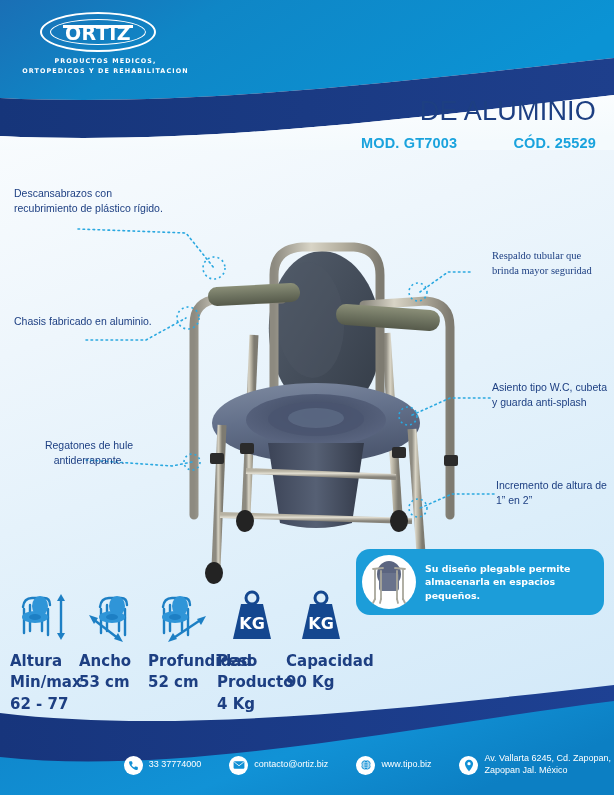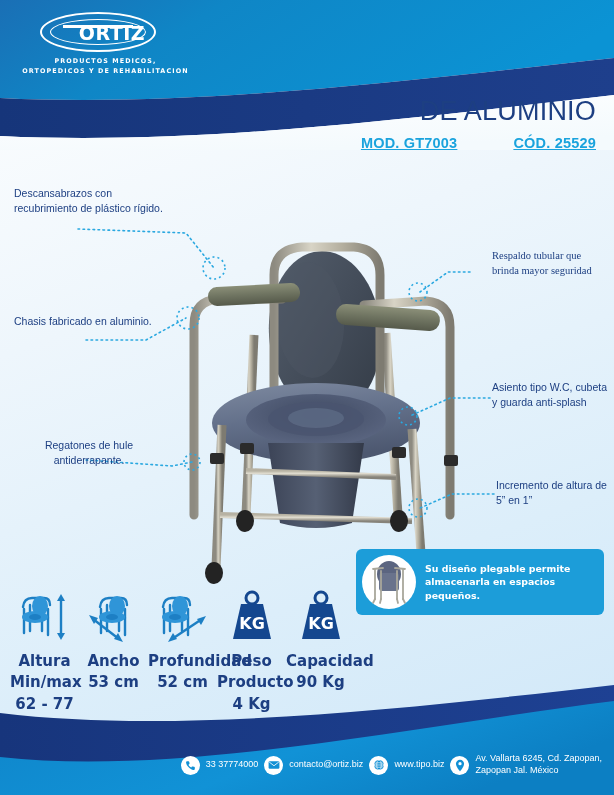--- a/index.html
+++ b/index.html
@@ -20,21 +20,21 @@
   .header-svg { position: absolute; left: 0; top: 0; }
 
   .logo-block { position: absolute; left: 18px; top: 12px; width: 190px; }
   .logo-ellipse {
     position: relative; width: 116px; height: 40px; margin-left: 22px;
     border: 2.5px solid #ffffff; border-radius: 50%;
     display: flex; align-items: center; justify-content: center;
   }
   .logo-inner {
     width: 96px; height: 26px; border: 1.5px solid #ffffff; border-radius: 50%;
-    display: flex; align-items: center; justify-content: flex-end;
+    display: flex; align-items: center; justify-content: center;
     position: relative;
   }
   .logo-word {
     color: #ffffff; font-weight: bold; font-size: 19px; letter-spacing: 0.5px;
     font-family: "DejaVu Sans", sans-serif; line-height: 1; padding-top: 2px;
   }
   .logo-bar {
     position: absolute; left: 12px; right: 12px; top: 5px; height: 3px;
     background: #ffffff;
   }
@@ -45,21 +45,21 @@
   }
 
   
   .title-block { position: absolute; right: 18px; top: 96px; text-align: right; width: 330px; }
   .title-line {
     color: #1d3f82; font-size: 27px; line-height: 1.18; letter-spacing: 0.2px;
     font-family: "Liberation Sans", sans-serif; font-weight: normal;
   }
   .subtitle-row {
     margin-top: 7px; display: flex; justify-content: flex-end; gap: 56px;
-    color: #1aa3dd; font-size: 14.5px; font-weight: bold; letter-spacing: 0.2px; text-decoration: underline;
+    color: #1aa3dd; font-size: 14.5px; font-weight: bold; letter-spacing: 0.2px;
   }
 
   
   .photo { position: absolute; left: 150px; top: 215px; width: 330px; height: 390px; }
 
   
   .callout {
     position: absolute; color: #1d3f82; font-size: 10.5px; line-height: 1.42;
     font-family: "Liberation Sans", sans-serif;
   }
@@ -68,50 +68,50 @@
   .c-reg   { left: 14px;  top: 438px; width: 150px; text-align: center; }
   .c-resp  { left: 492px; top: 249px; width: 116px; font-family: Liberation Serif, serif; }
   .c-asie  { left: 492px; top: 380px; width: 116px; }
   .c-incr  { left: 496px; top: 478px; width: 112px; }
 
   .leaders { position: absolute; left: 0; top: 0; width: 614px; height: 795px; pointer-events: none; }
 
   
   .info-box {
     position: absolute; left: 356px; top: 549px; width: 248px; height: 66px;
-    background: #1c9dd9; border-radius: 6px;
+    background: #1c9dd9; border-radius: 14px;
     display: flex; align-items: center; padding-left: 6px;
   }
   .info-thumb {
     width: 54px; height: 54px; border-radius: 50%; background: #ffffff;
     flex: 0 0 54px; position: relative; overflow: hidden;
   }
   .info-text {
     color: #ffffff; font-size: 9.4px; line-height: 1.45; font-weight: bold;
     margin-left: 9px; font-family: "DejaVu Sans", sans-serif;
   }
 
   
   .specs {
     position: absolute; left: 10px; top: 583px; width: 345px;
     display: flex; align-items: flex-start;
   }
-  .spec { width: 69px; text-align: center; }
+  .spec { width: 69px; text-align: left; }
   .spec-ico { height: 62px; display: flex; align-items: flex-end; justify-content: center; }
   .spec-label {
     margin-top: 6px; color: #1d3f82; font-size: 15px; font-weight: bold;
     line-height: 1.42; font-family: "DejaVu Sans", sans-serif;
   }
 
   
   .footer-wrap { position: absolute; left: 0; bottom: 0; width: 614px; height: 110px; }
   .footer-items {
     position: absolute; left: 0; bottom: 13px; width: 614px; height: 34px;
     display: flex; align-items: center; justify-content: flex-end;
-    padding-right: 12px; gap: 6px;
+    padding-right: 3px; gap: 28px;
   }
   .f-item { display: flex; align-items: center; gap: 6px; }
   .f-ico {
     width: 19px; height: 19px; border-radius: 50%; background: #ffffff;
     display: flex; align-items: center; justify-content: center; flex: 0 0 19px;
   }
   .f-text {
     color: #ffffff; font-size: 9px; line-height: 1.3;
     font-family: "Liberation Sans", sans-serif;
   }
@@ -260,21 +260,21 @@
       <circle cx="408" cy="416" r="9"></circle>
       <circle cx="418" cy="508" r="9"></circle>
     </g>
   </svg>
 
   <div class="callout c-chas">Chasis fabricado en aluminio.</div>
   <div class="callout c-arm">Descansabrazos con recubrimiento de plástico rígido.</div>
   <div class="callout c-reg">Regatones de hule antiderrapante.</div>
   <div class="callout c-resp">Respaldo tubular que brinda mayor seguridad</div>
   <div class="callout c-asie">Asiento tipo W.C, cubeta y guarda anti-splash</div>
-  <div class="callout c-incr">Incremento de altura de 5” en 1”</div>
+  <div class="callout c-incr">Incremento de altura de 1” en 2”</div>
 
   <div class="info-box">
     <div class="info-thumb">
       <svg viewBox="0 0 54 54" width="54" height="54">
         <ellipse cx="27" cy="19" rx="12" ry="13" fill="#5b6580"></ellipse>
         <rect x="17" y="18" width="20" height="18" rx="3" fill="#69738c"></rect>
         <g stroke="#a9a79b" stroke-width="1.8" fill="none" stroke-linecap="round">
           <path d="M13,14 L13,44"></path>
             <path d="M41,14 L41,44"></path>
           <path d="M19,16 L19,44"></path>

